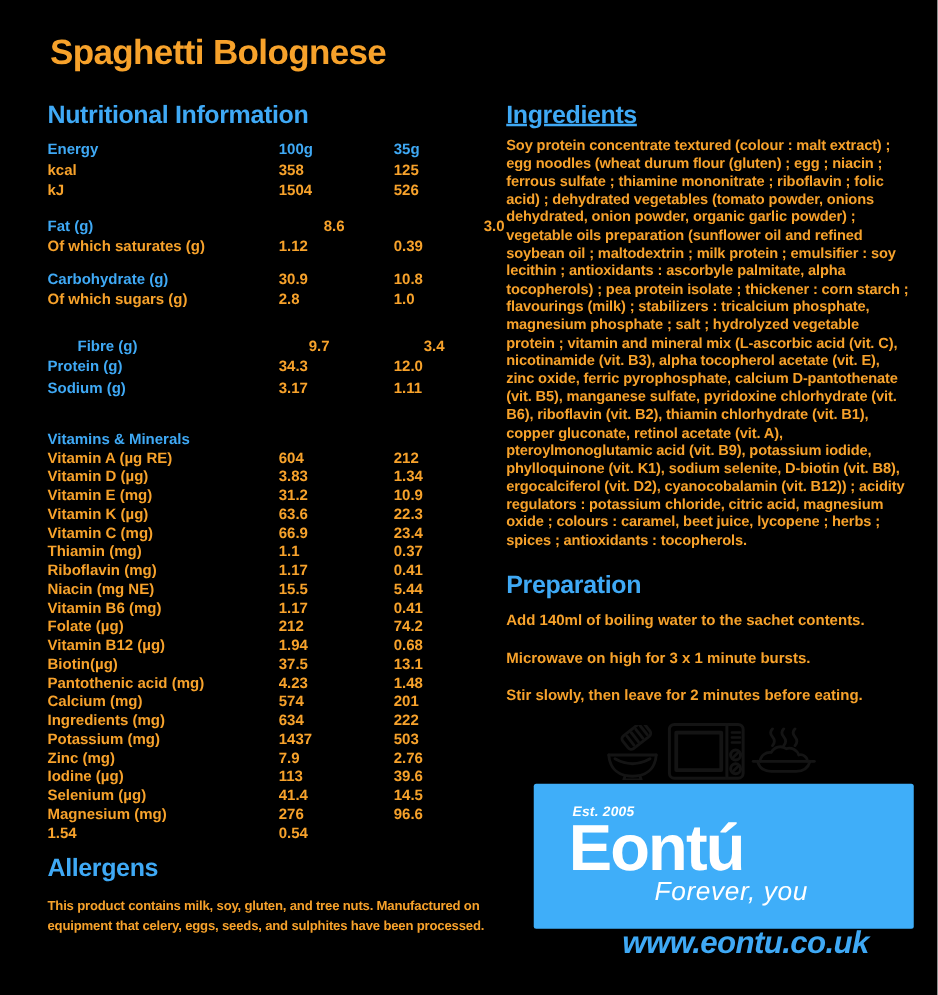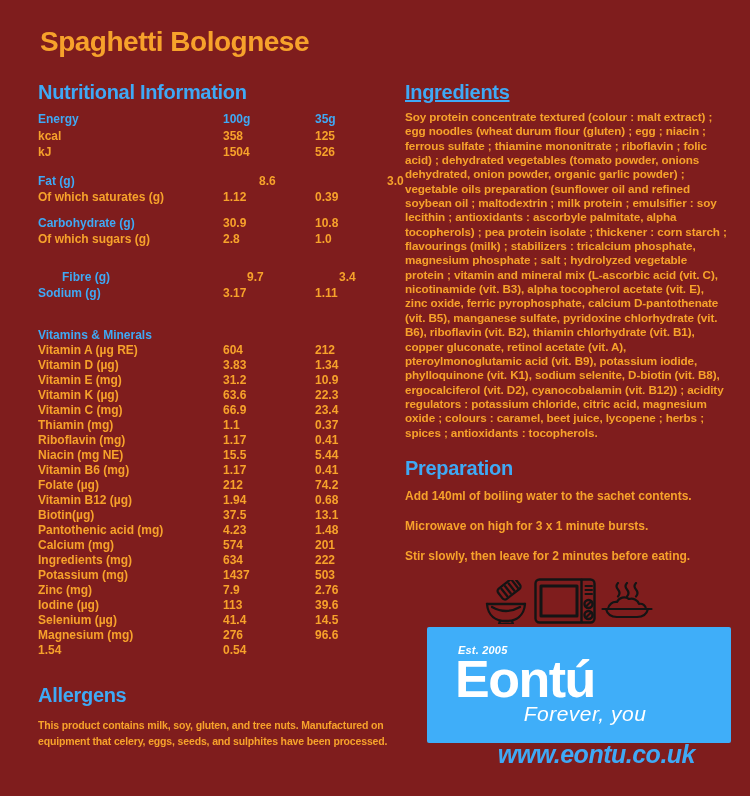--- a/index.html
+++ b/index.html
@@ -2,21 +2,21 @@
 <html><head>
 <meta charset="utf-8">
 <style>
   * { margin:0; padding:0; box-sizing:border-box; }
   html,body { background:#ffffff; }
   body {
     font-family:"Liberation Sans","DejaVu Sans",sans-serif;
     font-weight:700;
     width:750px; height:796px;
   }
-  #page { position:relative; width:750px; height:796px; background:#7f1d1d; overflow:hidden; }
+  #page { position:relative; width:750px; height:796px; background:#000000; overflow:hidden; }
 
   .product-title {
     position:absolute; left:40px; top:26px;
     font-size:28px; letter-spacing:-0.5px; color:#F7A22B;
   }
   h2.sec {
     position:absolute; font-size:20px; letter-spacing:-0.3px; color:#3FA9F5;
   }
   #h-nutrition  { left:38px;  top:81px; }
   #h-ingredients{ left:405px; top:81px;text-decoration:underline; }
@@ -134,20 +134,25 @@
         <span class="rv">2.8</span>
         <span class="rv">1.0</span>
       </div>
 
       <div class="nrow lb" style="margin-top: 21px; padding-left: 24px;">
         <span class="rl">Fibre (g)</span>
         <span class="rv">9.7</span>
         <span class="rv">3.4</span>
       </div>
 
+      <div class="nrow lb">
+        <span class="rl">Protein (g)</span>
+        <span class="rv">34.3</span>
+        <span class="rv">12.0</span>
+      </div>
 
       <div class="nrow lb">
         <span class="rl">Sodium (g)</span>
         <span class="rv">3.17</span>
         <span class="rv">1.11</span>
       </div>
 
       <div class="nrow lb vit" style="margin-top: 26px;">
         <span class="rl">Vitamins &amp; Minerals</span>
         <span class="rv"></span>

